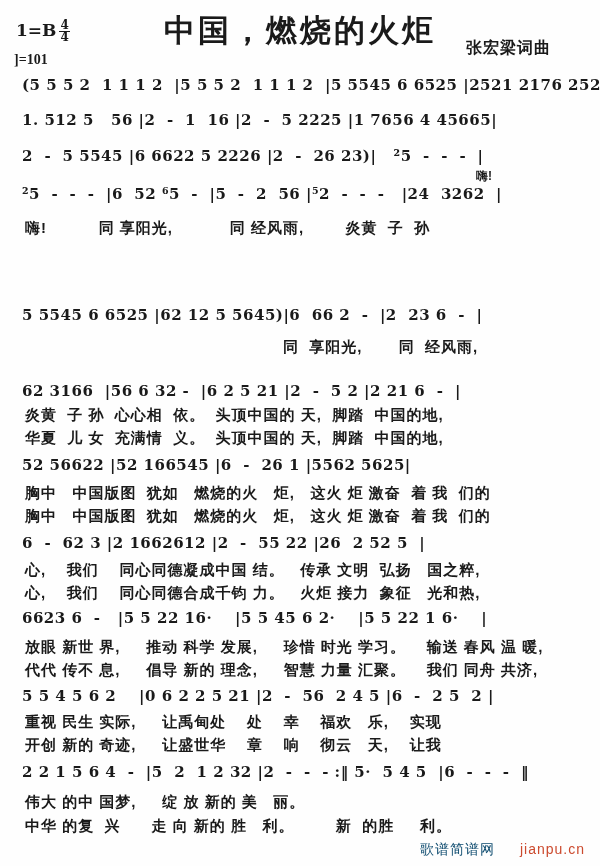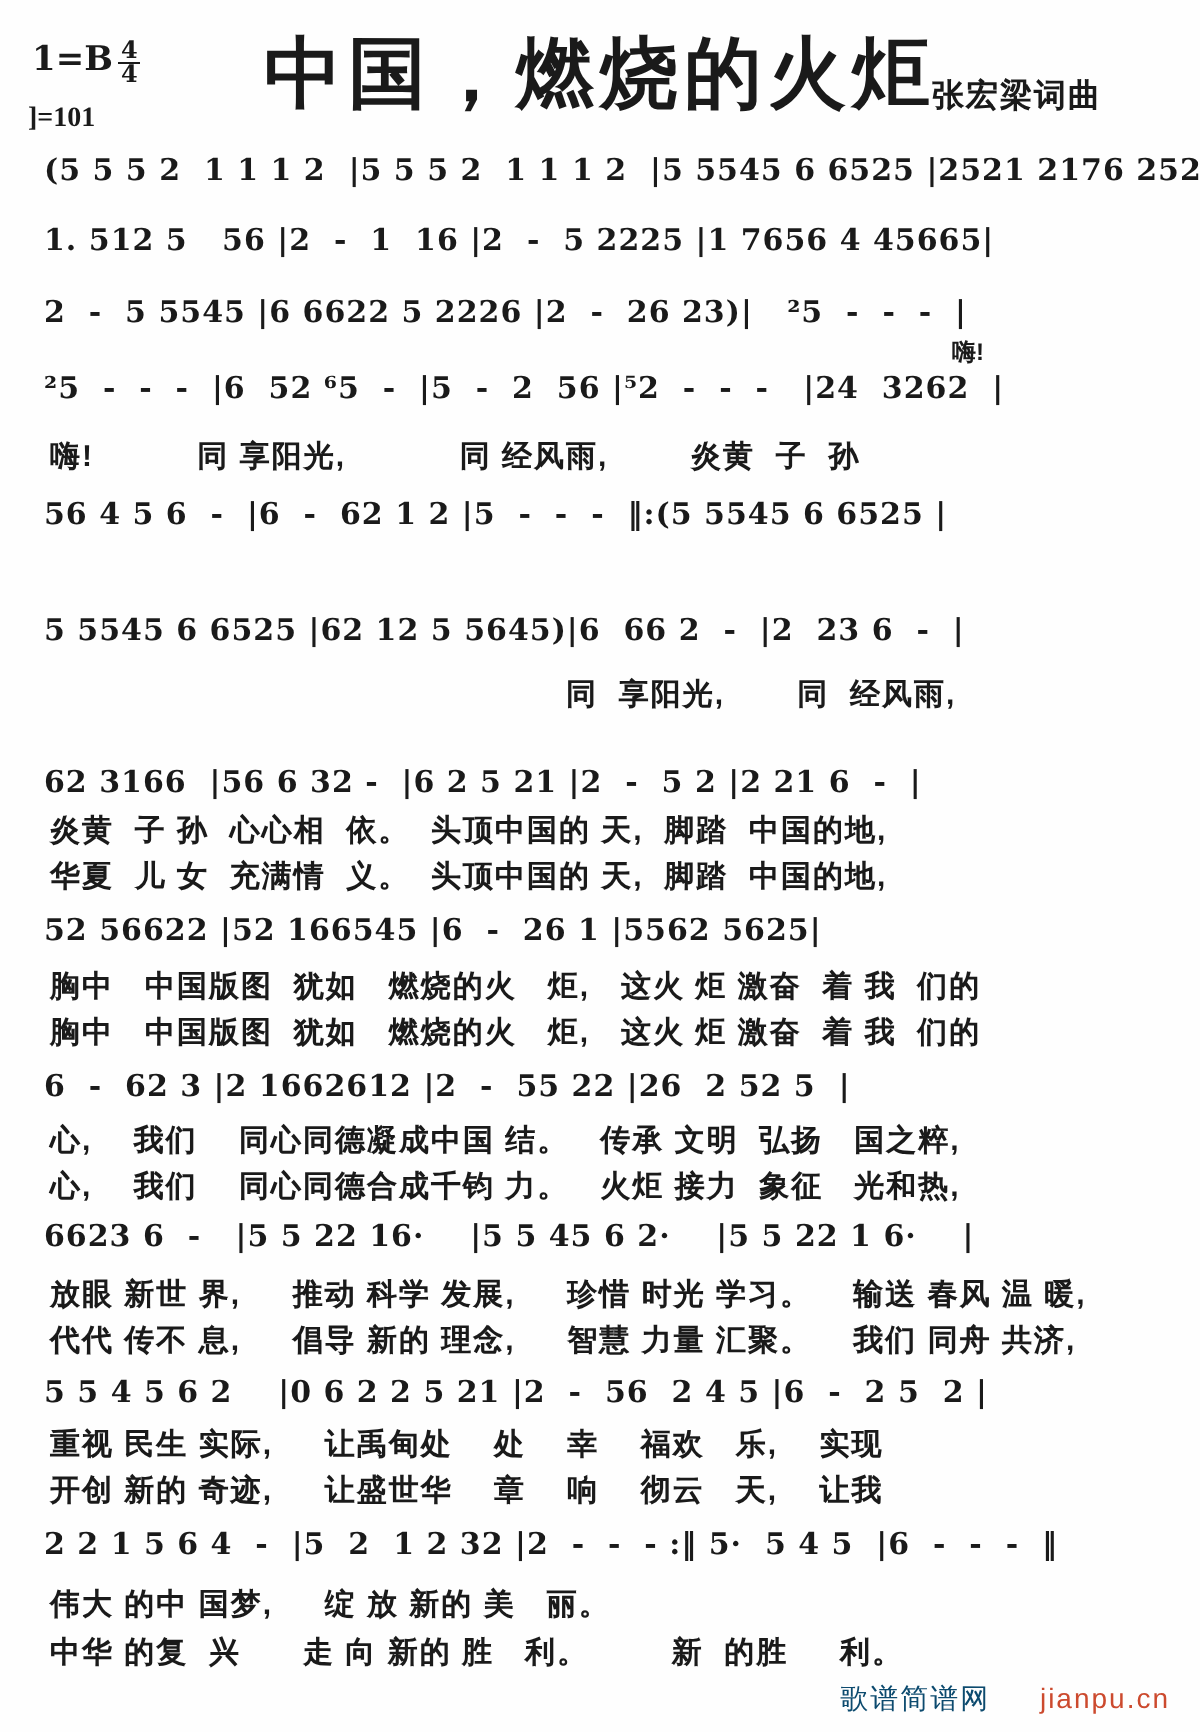--- a/index.html
+++ b/index.html
@@ -22,21 +22,21 @@
   .lyric{
     font-family:Liberation Sans, sans-serif;
     font-weight:bold;
     font-size:15px;
     letter-spacing:1px;
   }
   .title{
     position:absolute;top:10px;left:0;width:100%;
     text-align:center;
     font-family:"Liberation Sans",sans-serif;
-    font-weight:bold;font-size:39px;letter-spacing:3px;
+    font-weight:bold;font-size:31px;letter-spacing:3px;
   }
   .credit{
     position:absolute;top:38px;left:466px;
     font-family:"Liberation Sans",sans-serif;
     font-weight:bold;font-size:16px;letter-spacing:1px;
   }
   .keysig{
     position:absolute;top:20px;left:16px;
     font-family:"DejaVu Serif",serif;
     font-weight:bold;font-size:17px;
@@ -81,21 +81,20 @@
   </div>
   <div class="tempo">]=101</div>
 
   <div class="row notes" style="top:76px;left:22px">(5 5 5 2  1 1 1 2  |5 5 5 2  1 1 1 2  |5 5545 6 6525 |2521 2176 2521 2176|</div>
   <div class="row notes" style="top:111px;left:22px">1. 512 5   56 |2  -  1  16 |2  -  5 2225 |1 7656 4 45665|</div>
   <div class="row notes" style="top:147px;left:22px">2  -  5 5545 |6 6622 5 2226 |2  -  26 23)|   ²5  -  -  -  |</div>
   <div class="row notes" style="top:185px;left:22px">²5  -  -  -  |6  52 ⁶5  -  |5  -  2  56 |⁵2  -  -  -   |24  3262  |</div>
   <div class="hai-annot">嗨!</div>
 
   <div class="row lyric" style="top:219px;left:25px">嗨!          同 享阳光,           同 经风雨,        炎黄  子  孙</div>
-  <div class="row notes" style="top:248px;left:22px">56 4 5 6  -  |6  -  62 1 2 |5  -  -  -  ‖:(5 5545 6 6525 |</div>
   <div class="row notes" style="top:306px;left:22px">5 5545 6 6525 |62 12 5 5645)|6  66 2  -  |2  23 6  -  |</div>
 
   <div class="row lyric" style="top:338px;left:283px">同  享阳光,       同  经风雨,</div>
   <div class="row notes" style="top:382px;left:22px">62 3166  |56 6 32 -  |6 2 5 21 |2  -  5 2 |2 21 6  -  |</div>
   <div class="row lyric" style="top:429px;left:25px">华夏  儿 女  充满情  义。  头顶中国的 天,  脚踏  中国的地,</div>
   <div class="row lyric" style="top:406px;left:25px">炎黄  子 孙  心心相  依。  头顶中国的 天,  脚踏  中国的地,</div>
 
   <div class="row notes" style="top:456px;left:22px">52 56622 |52 166545 |6  -  26 1 |5562 5625|</div>
   <div class="row lyric" style="top:484px;left:25px">胸中   中国版图  犹如   燃烧的火   炬,   这火 炬 激奋  着 我  们的</div>
   <div class="row lyric" style="top:507px;left:25px">胸中   中国版图  犹如   燃烧的火   炬,   这火 炬 激奋  着 我  们的</div>

